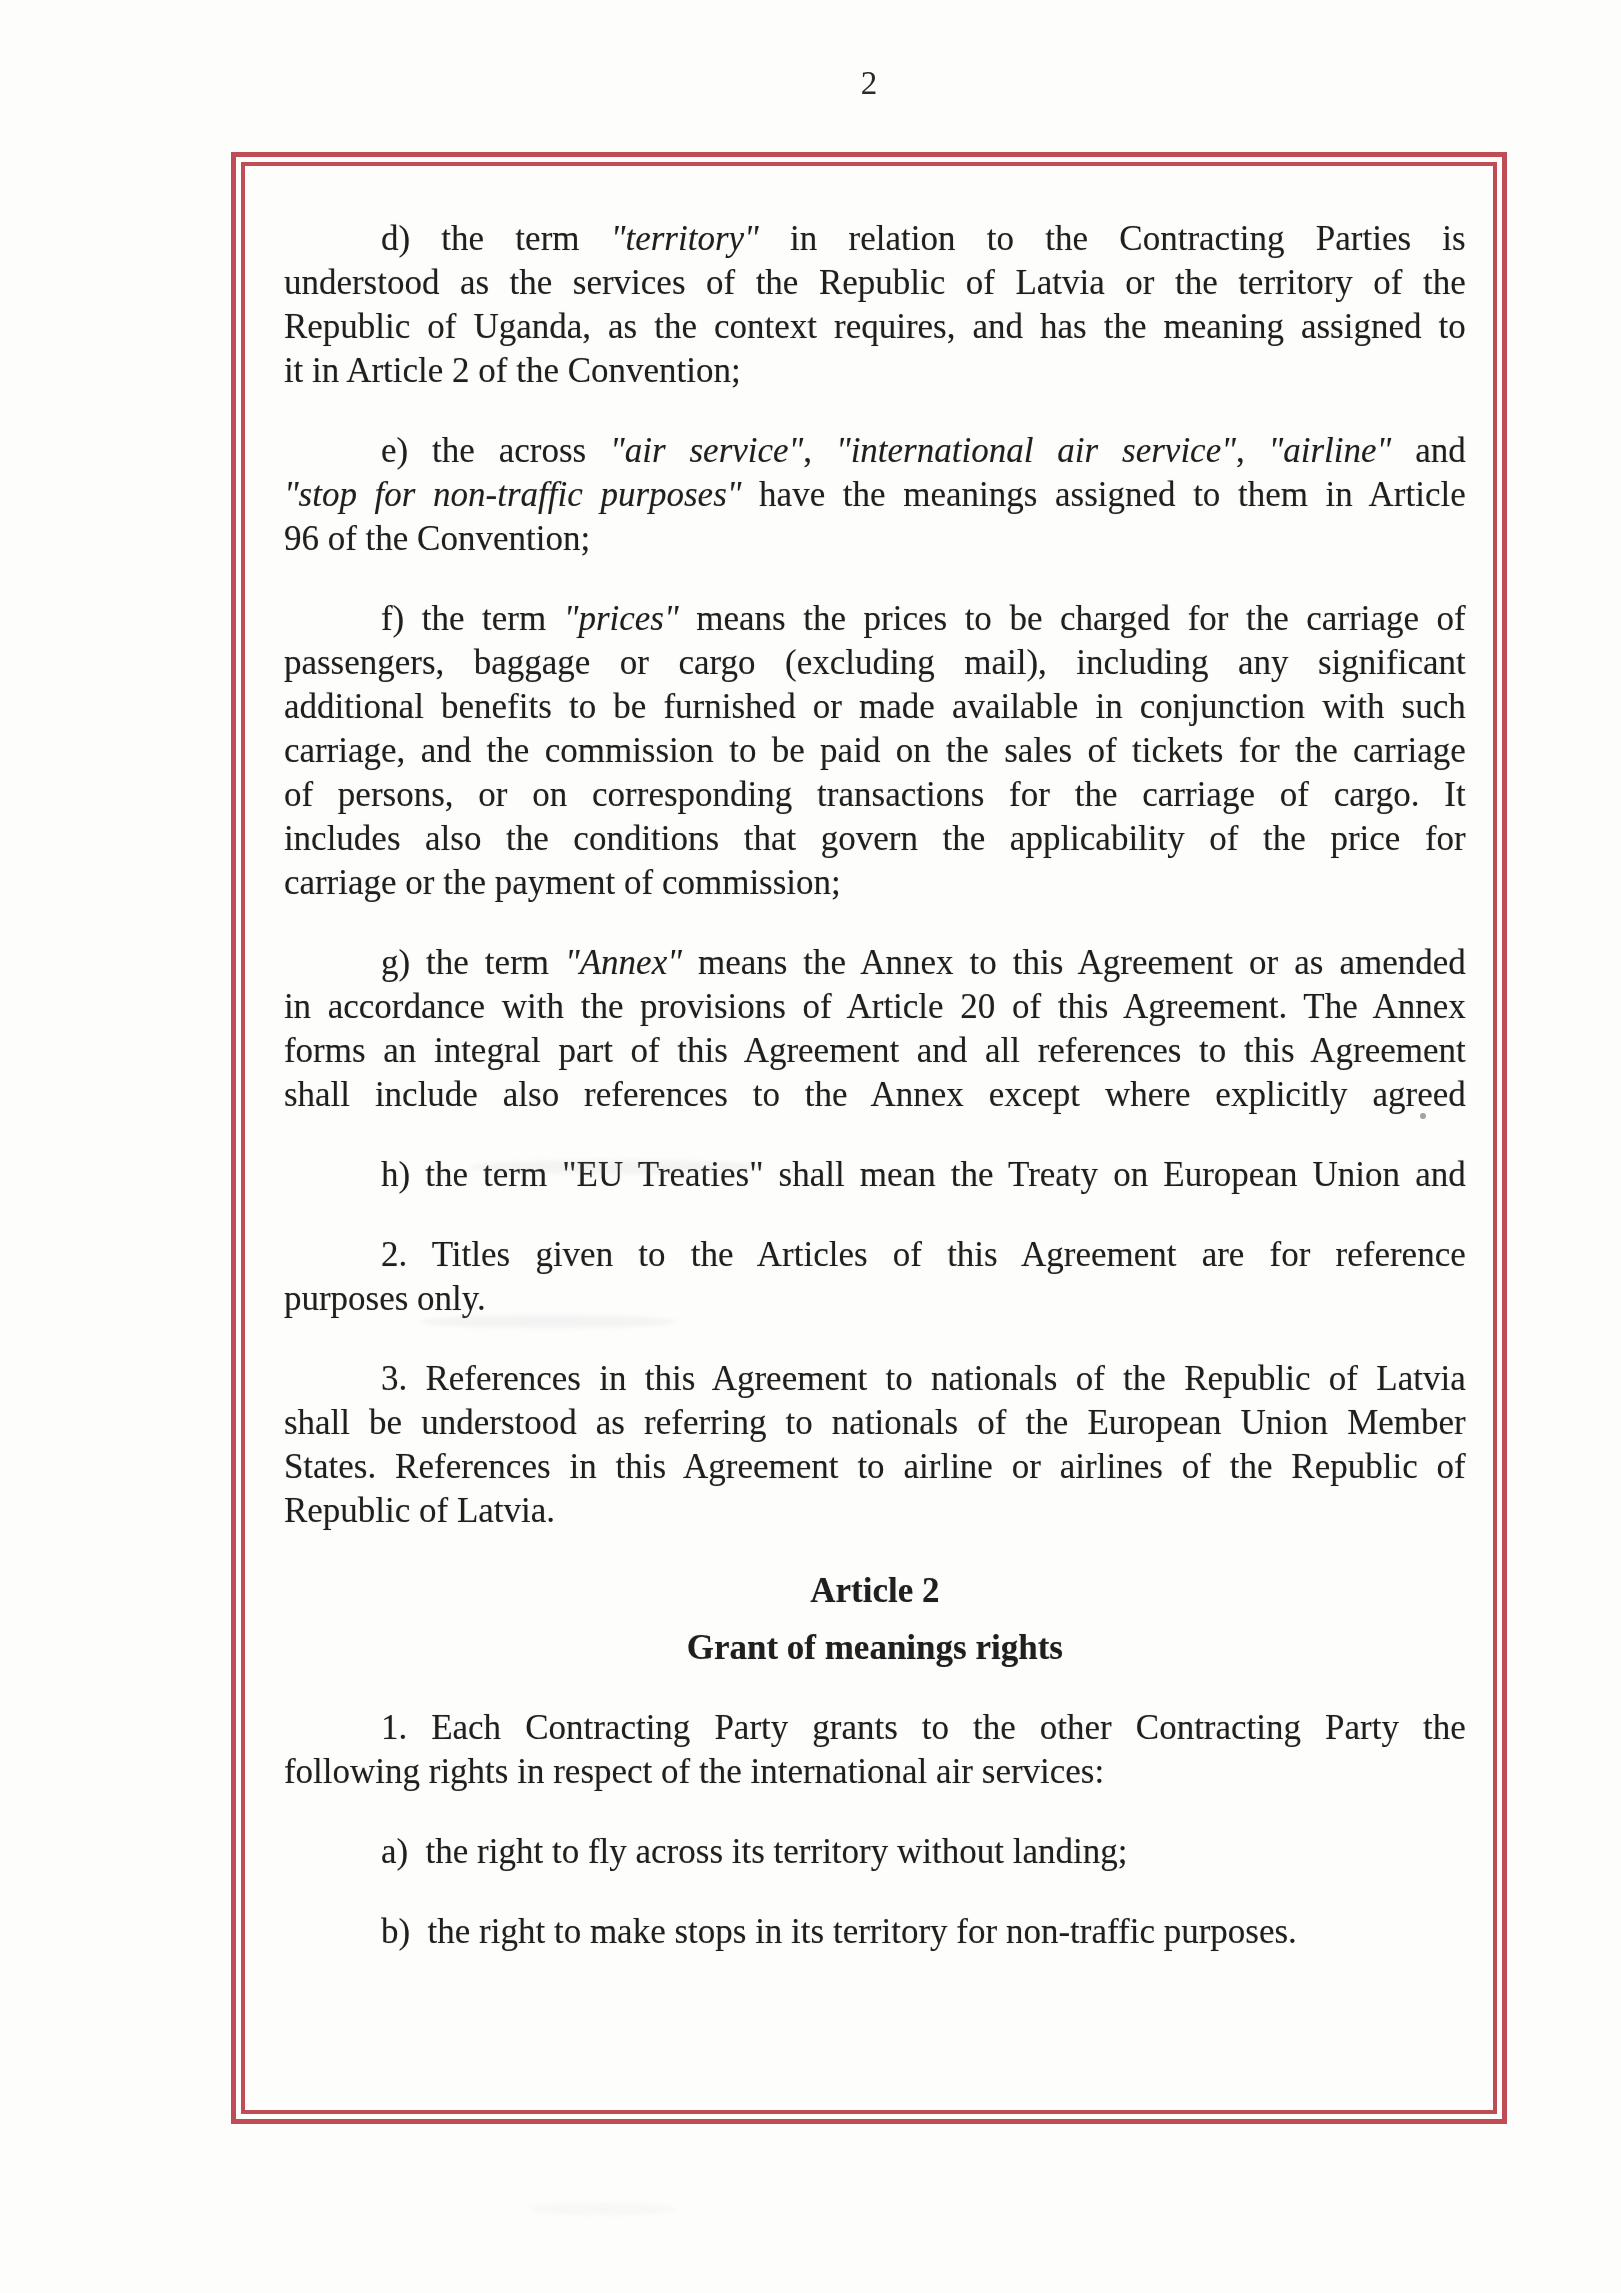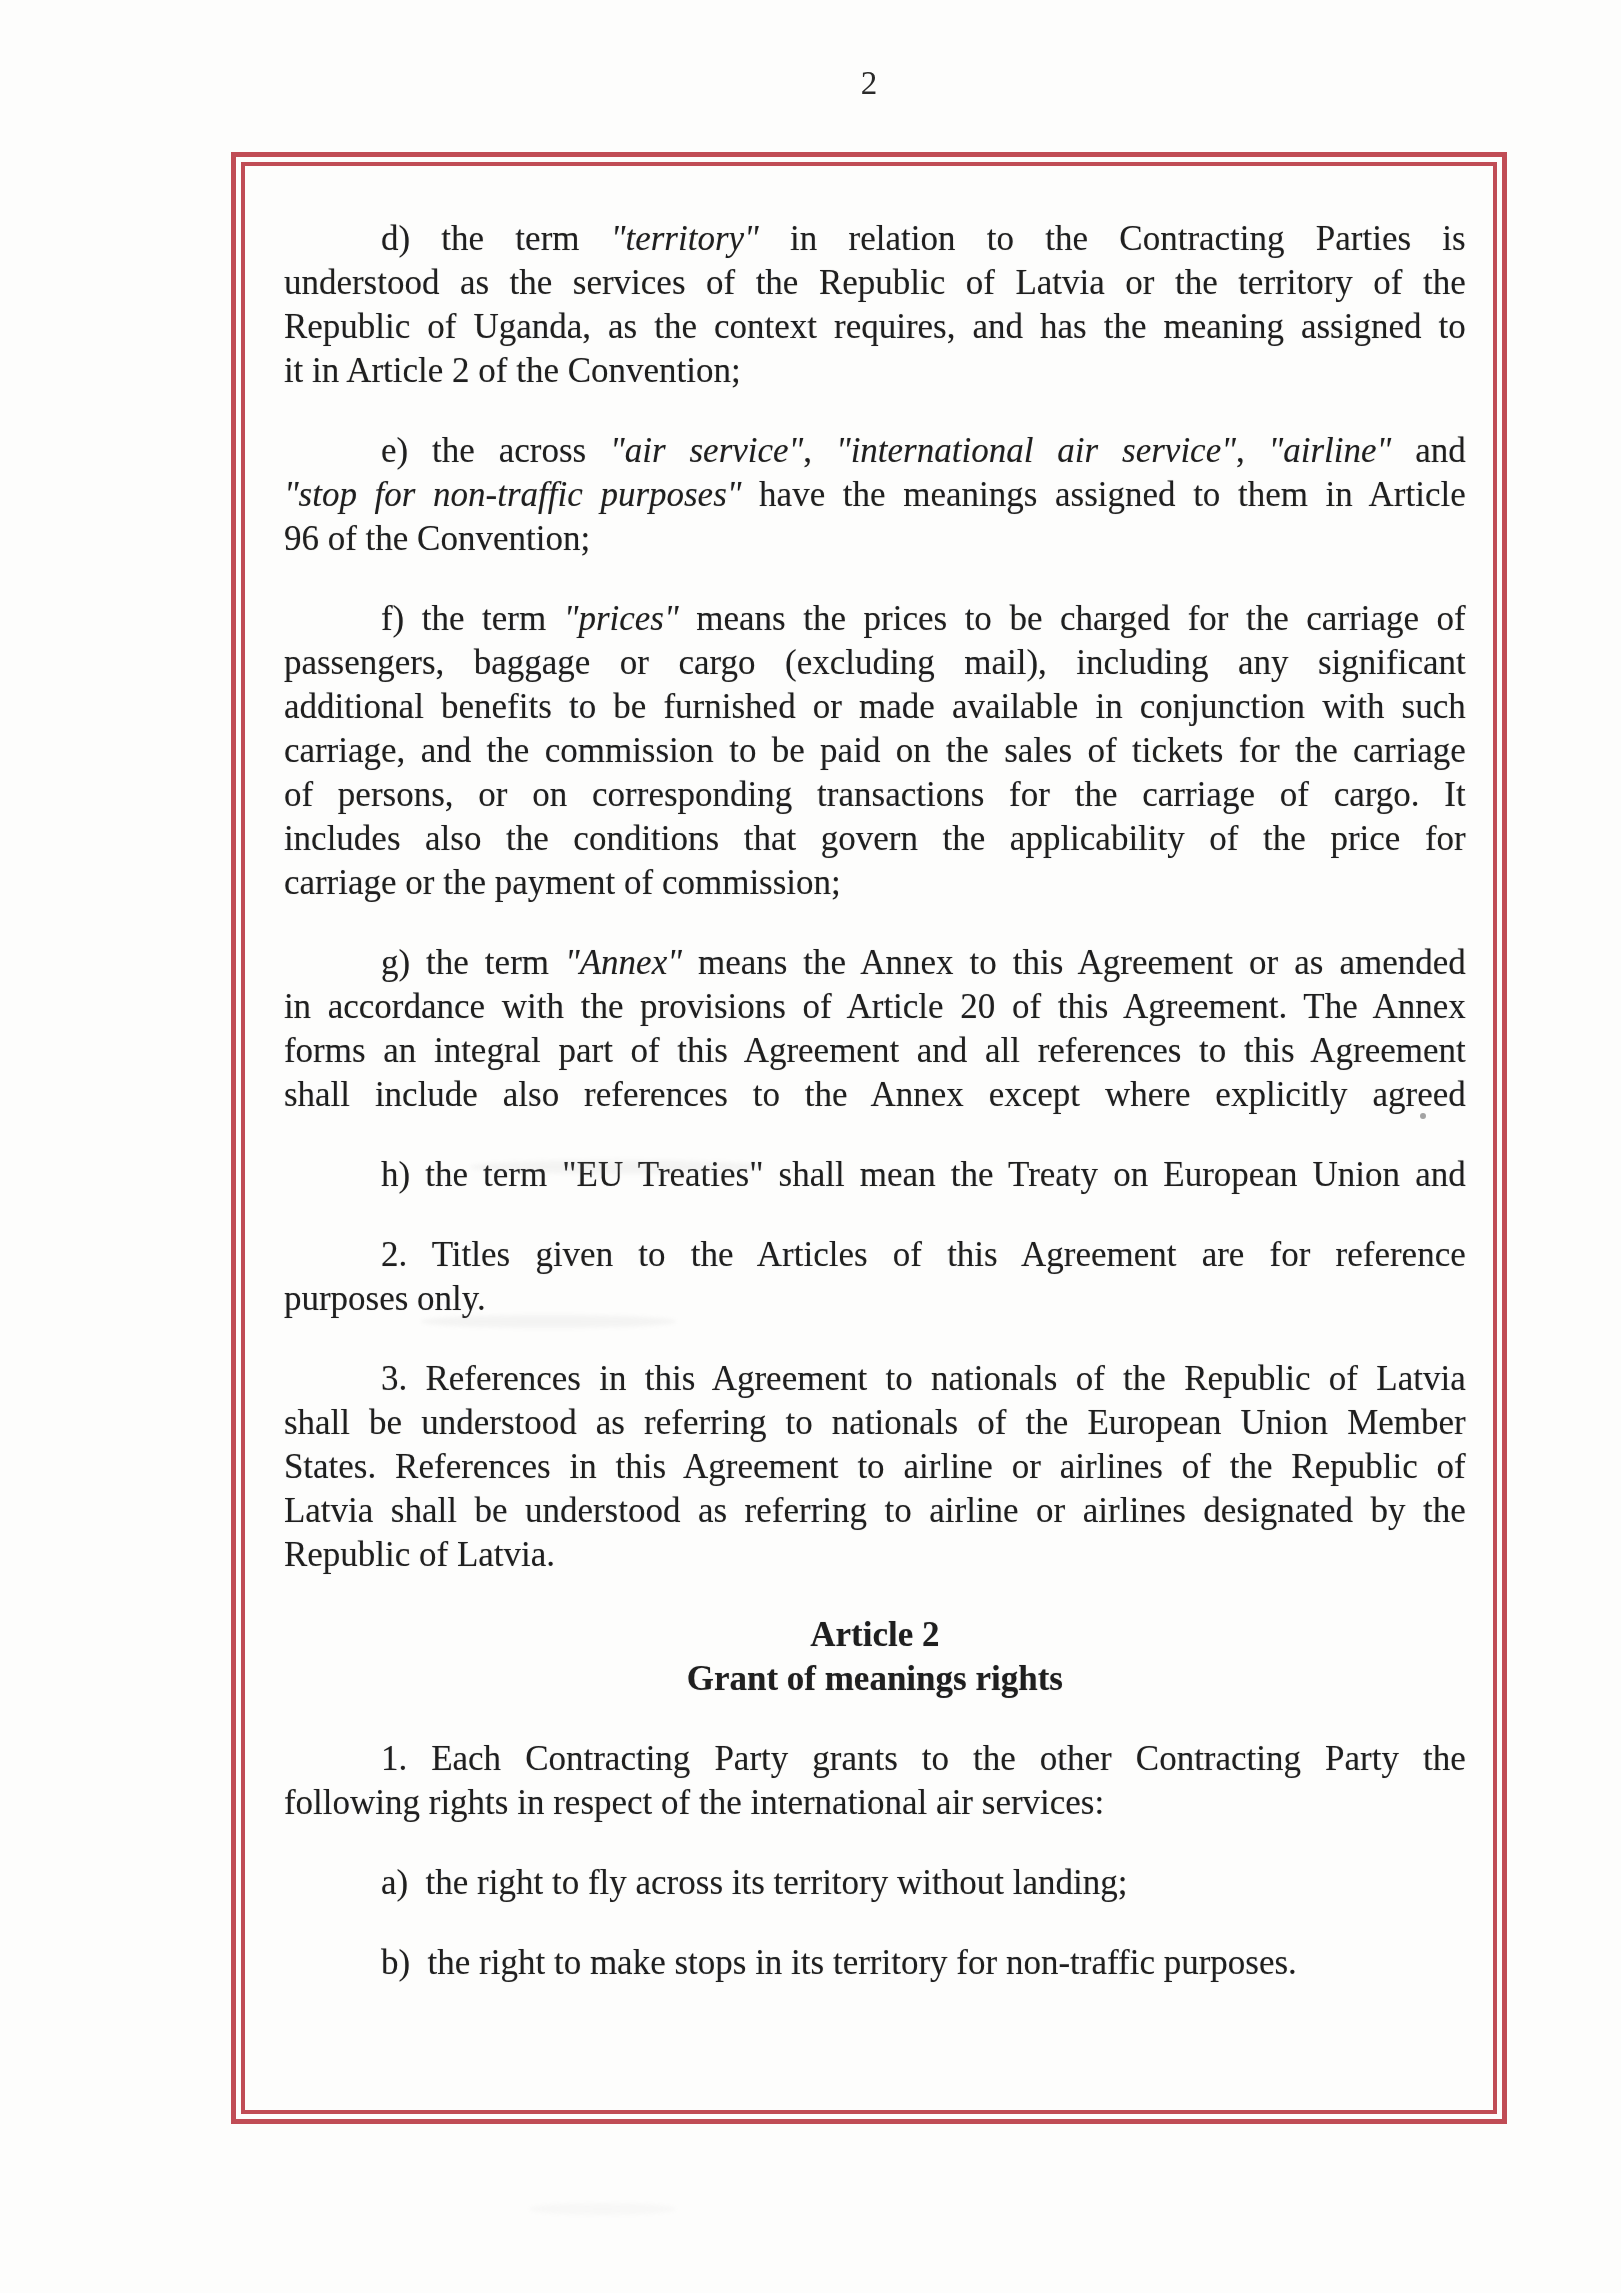--- a/index.html
+++ b/index.html
@@ -46,21 +46,21 @@
     font-size: 35px;
     line-height: 44px;
     overflow: hidden;
     text-shadow: 0 0 1px rgba(40,40,40,0.35);
   }
   .block { margin: 0 0 36px 0; }
   .block.heading { font-weight: bold; }
   .line { white-space: nowrap; }
   .line.just { text-align: justify; text-align-last: justify; }
   .line.last { text-align: right; text-align-last: left; }
-  .line.center { text-align: center; }
+  .line.center { text-align: center; margin-top: 13px; }
   .line.indent { padding-left: 97px; }
   .it { font-style: italic; }
   .artifact {
     position: absolute;
     background: #9a9a9a;
     opacity: 0.09;
     filter: blur(2px);
     border-radius: 50%;
     pointer-events: none;
   }
@@ -110,21 +110,20 @@
             <div class="line just indent"><span>h) the term "EU Treaties" shall mean the Treaty on European Union and</span></div>
           </div>
           <div class="block para">
             <div class="line just indent"><span>2. Titles given to the Articles of this Agreement are for reference</span></div>
             <div class="line last"><span>purposes only.</span></div>
           </div>
           <div class="block para">
             <div class="line just indent"><span>3. References in this Agreement to nationals of the Republic of Latvia</span></div>
             <div class="line just"><span>shall be understood as referring to nationals of the European Union Member</span></div>
             <div class="line just"><span>States. References in this Agreement to airline or airlines of the Republic of</span></div>
-            <div class="line just"><span>Latvia shall be understood as referring to airline or airlines designated by the</span></div>
             <div class="line last"><span>Republic of Latvia.</span></div>
           </div>
           <div class="block heading">
             <div class="line center"><span>Article 2</span></div>
             <div class="line center"><span>Grant of meanings rights</span></div>
           </div>
           <div class="block para">
             <div class="line just indent"><span>1. Each Contracting Party grants to the other Contracting Party the</span></div>
             <div class="line last"><span>following rights in respect of the international air services:</span></div>
           </div>

